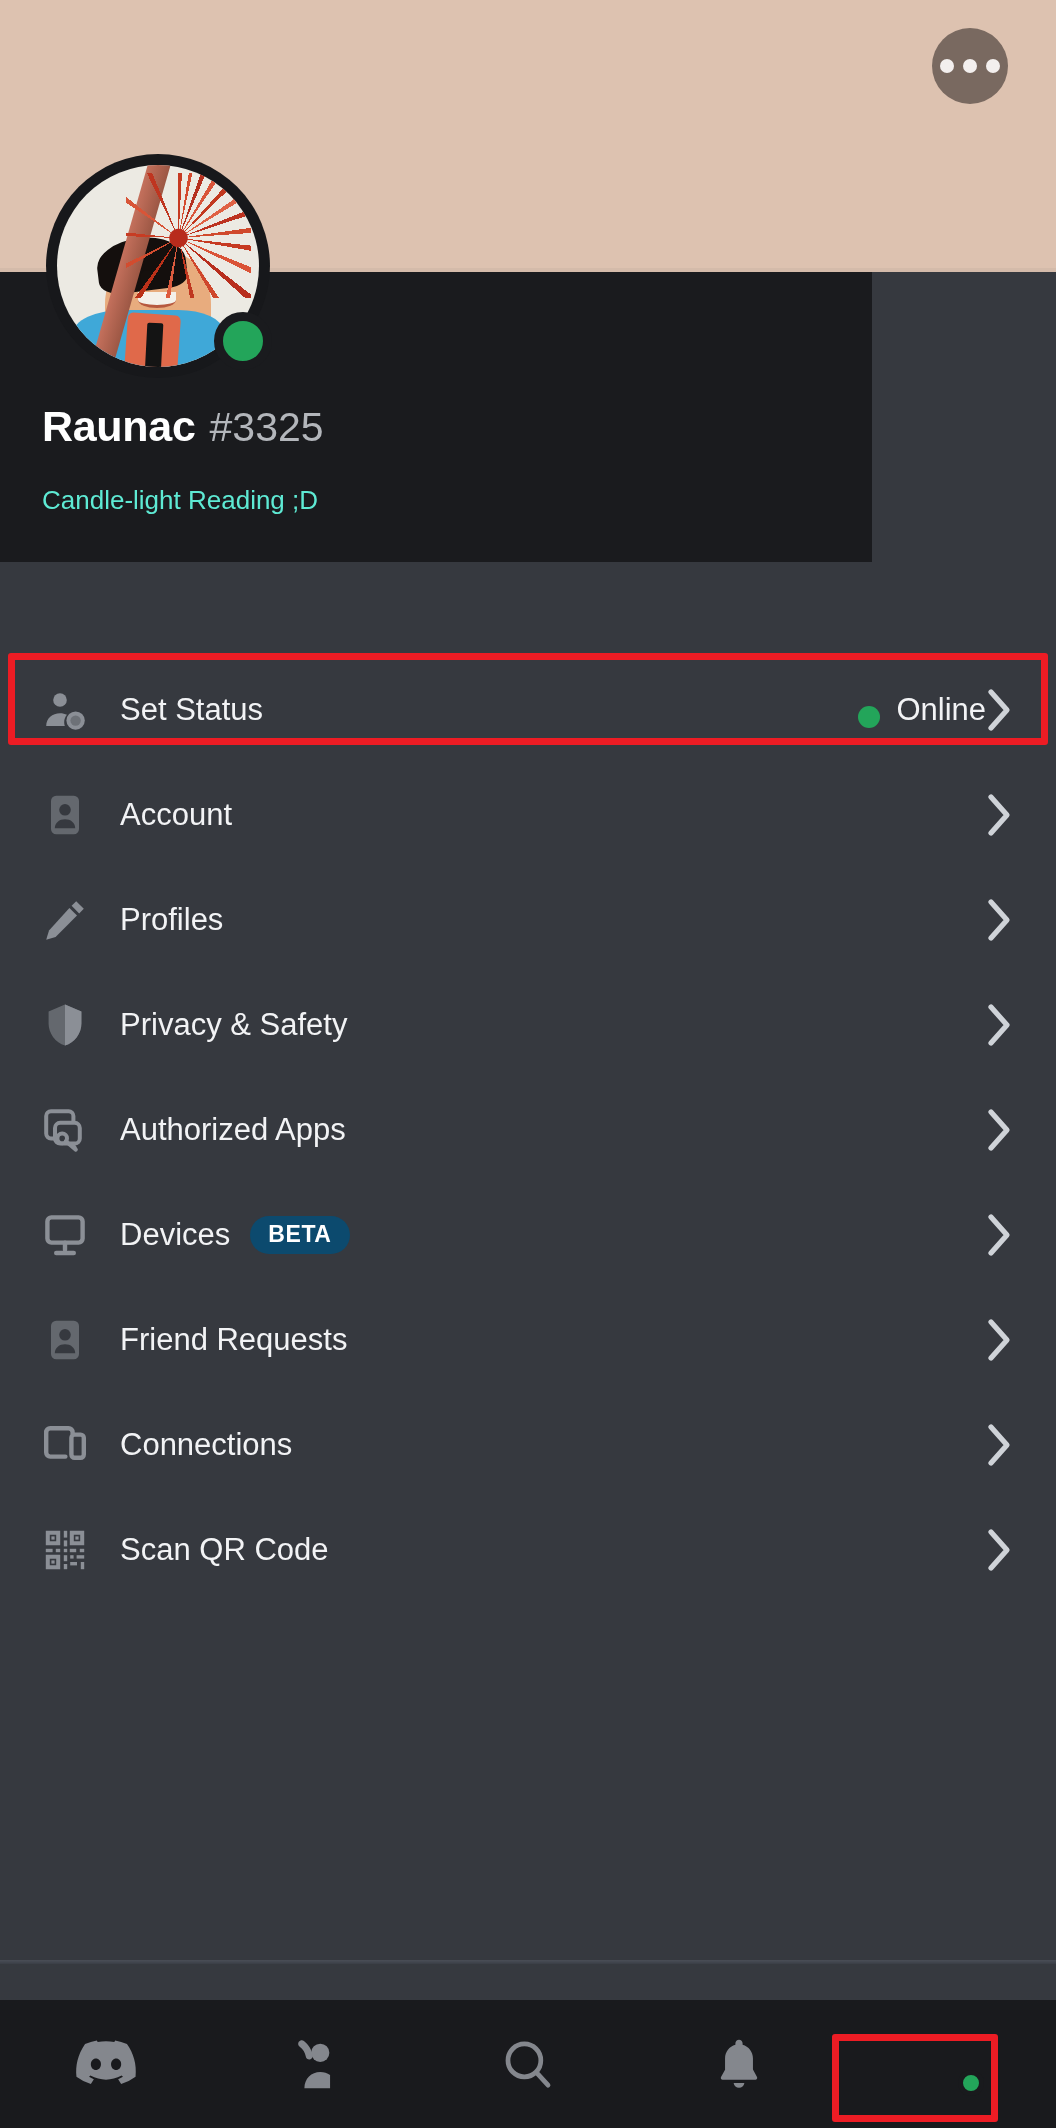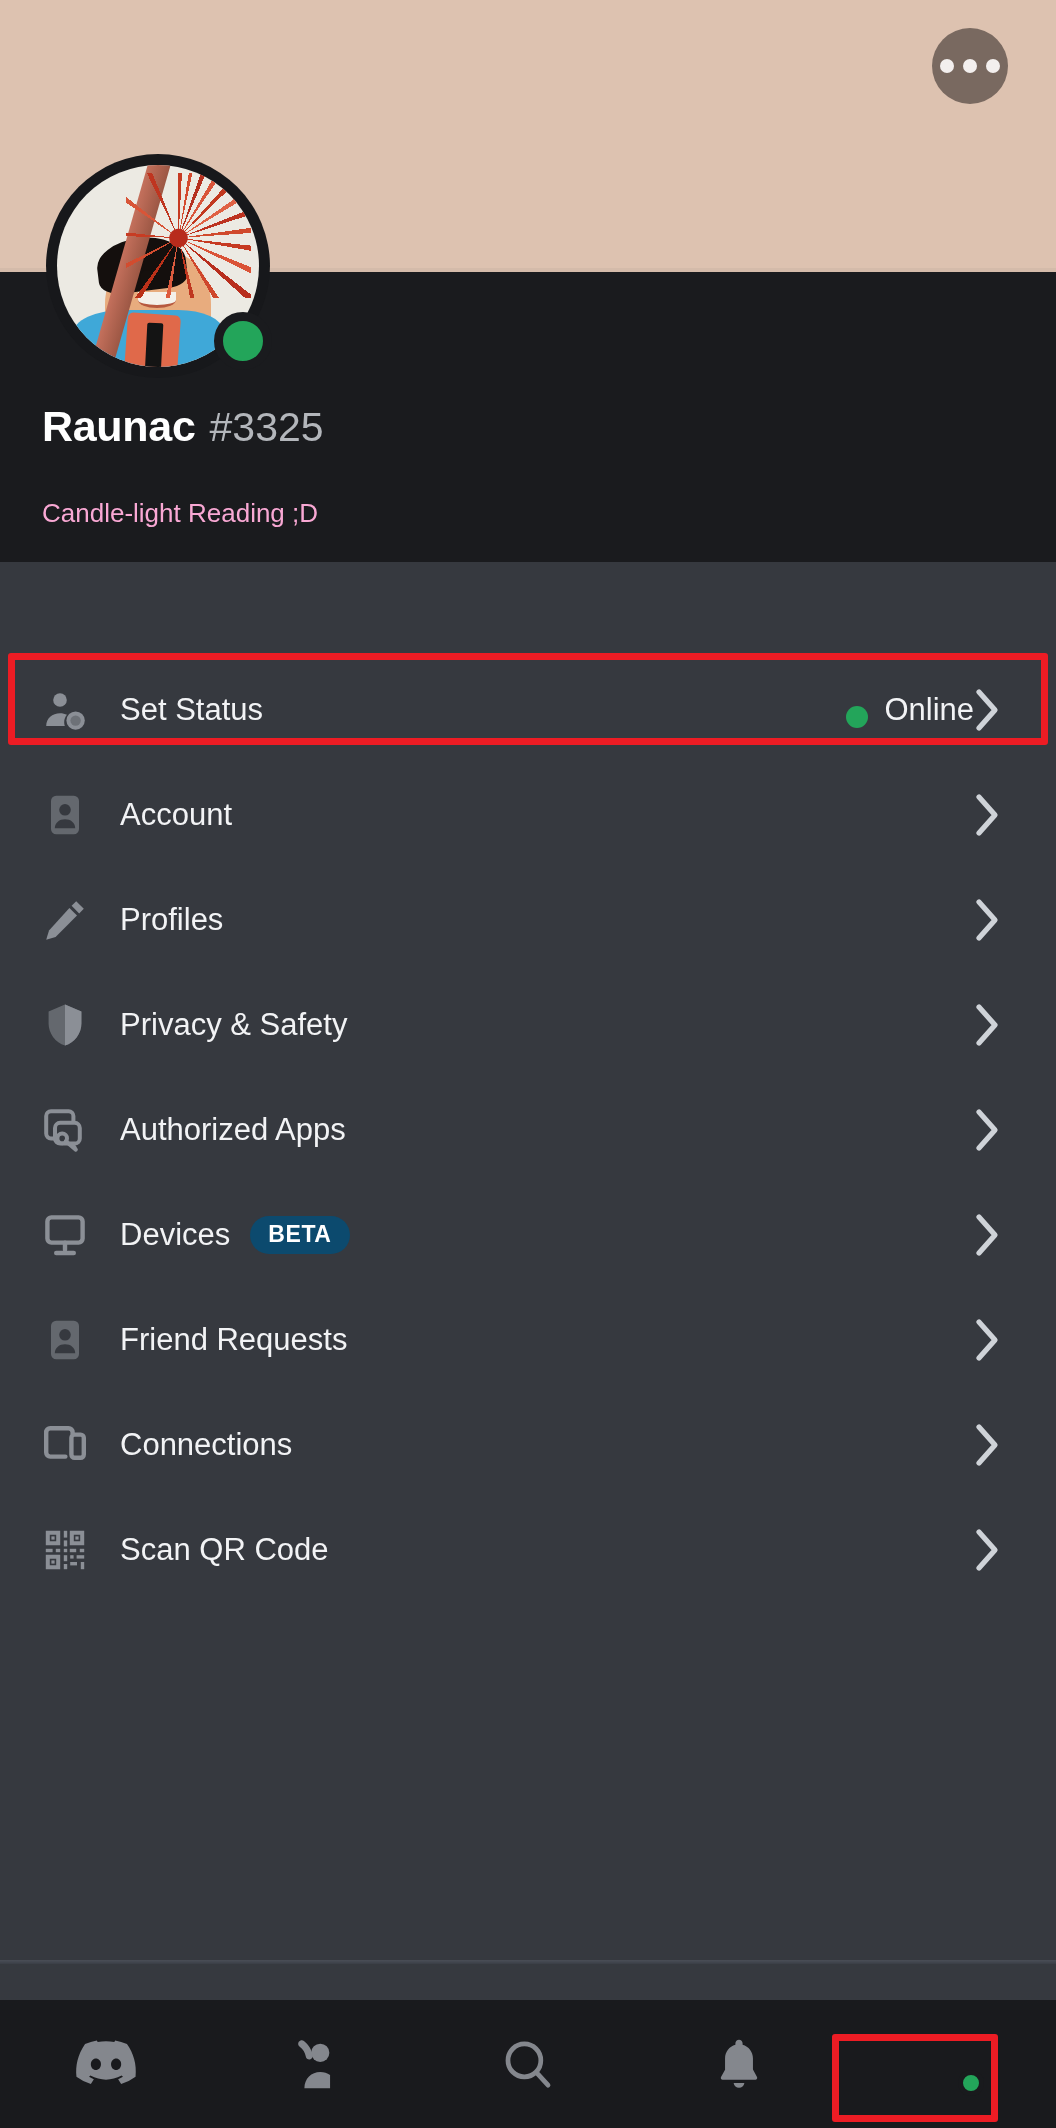--- a/index.html
+++ b/index.html
@@ -24,21 +24,21 @@
     position:absolute; top:28px; right:48px;
     width:76px; height:76px; border-radius:50%;
     background:rgba(60,50,46,.62);
     display:flex; align-items:center; justify-content:center; gap:9px;
     cursor:pointer;
   }
   .overflow-btn .dot { width:14px; height:14px; border-radius:50%; background:#f3efee; }
 
   
   .profile-head {
-    position:absolute; top:272px; left:0; width:1056px; height:290px;
+    position:absolute; top:272px; left:0; width:872px; height:290px;
     background:#1a1b1e;
   }
   .avatar-wrap {
     position:absolute; left:46px; top:-118px;
     width:224px; height:224px;
   }
   .avatar-ring {
     position:absolute; inset:0; border-radius:50%;
     background:#17181b; padding:11px;
   }
@@ -115,30 +115,30 @@
   }
 
   .name-row {
     position:absolute; left:42px; top:130px;
     display:flex; align-items:baseline; gap:14px;
   }
   .username { font-size:43px; font-weight:bold; color:#ffffff; letter-spacing:-.3px; }
   .discrim  { font-size:41px; font-weight:normal; color:#b3b6bb; }
   .custom-status {
     position:absolute; left:42px; top:213px;
-    font-size:26px; color:#f9a8d4;margin-top:13px;
+    font-size:26px; color:#5eead4;
   }
 
   
   .list { position:absolute; top:562px; left:0; width:1056px; background:#36393f; }
   .gap-top { height:95px; }
 
   .row {
     position:relative; display:flex; align-items:center;
-    height:105px; padding:0 56px 0 38px; cursor:pointer;
+    height:105px; padding:0 44px 0 38px; cursor:pointer;
   }
   .row-icon {
     width:54px; height:54px; flex:0 0 54px;
     display:flex; align-items:center; justify-content:center;
     color:#8b8f96; margin-right:28px;
   }
   .row-icon svg { width:48px; height:48px; display:block; }
   .row-label { font-size:31px; color:#f2f3f5; white-space:nowrap; }
   .row-spacer { flex:1 1 auto; }
   .row-right { display:flex; align-items:flex-end; gap:16px; }

